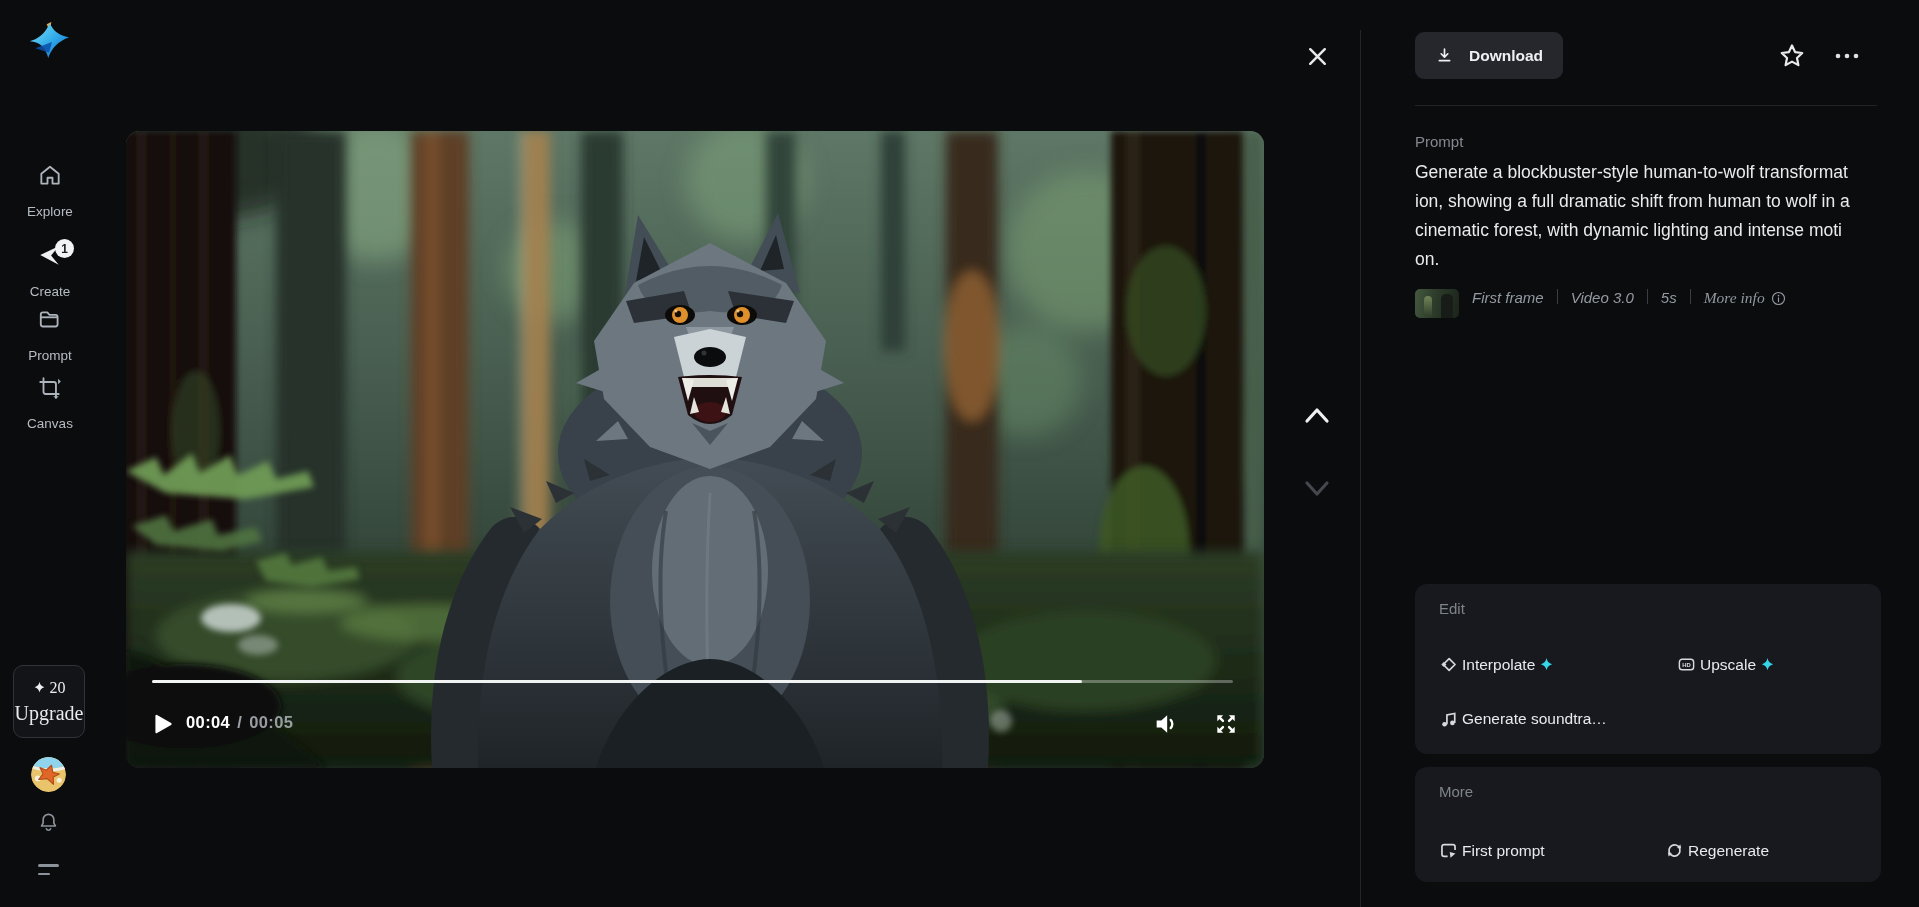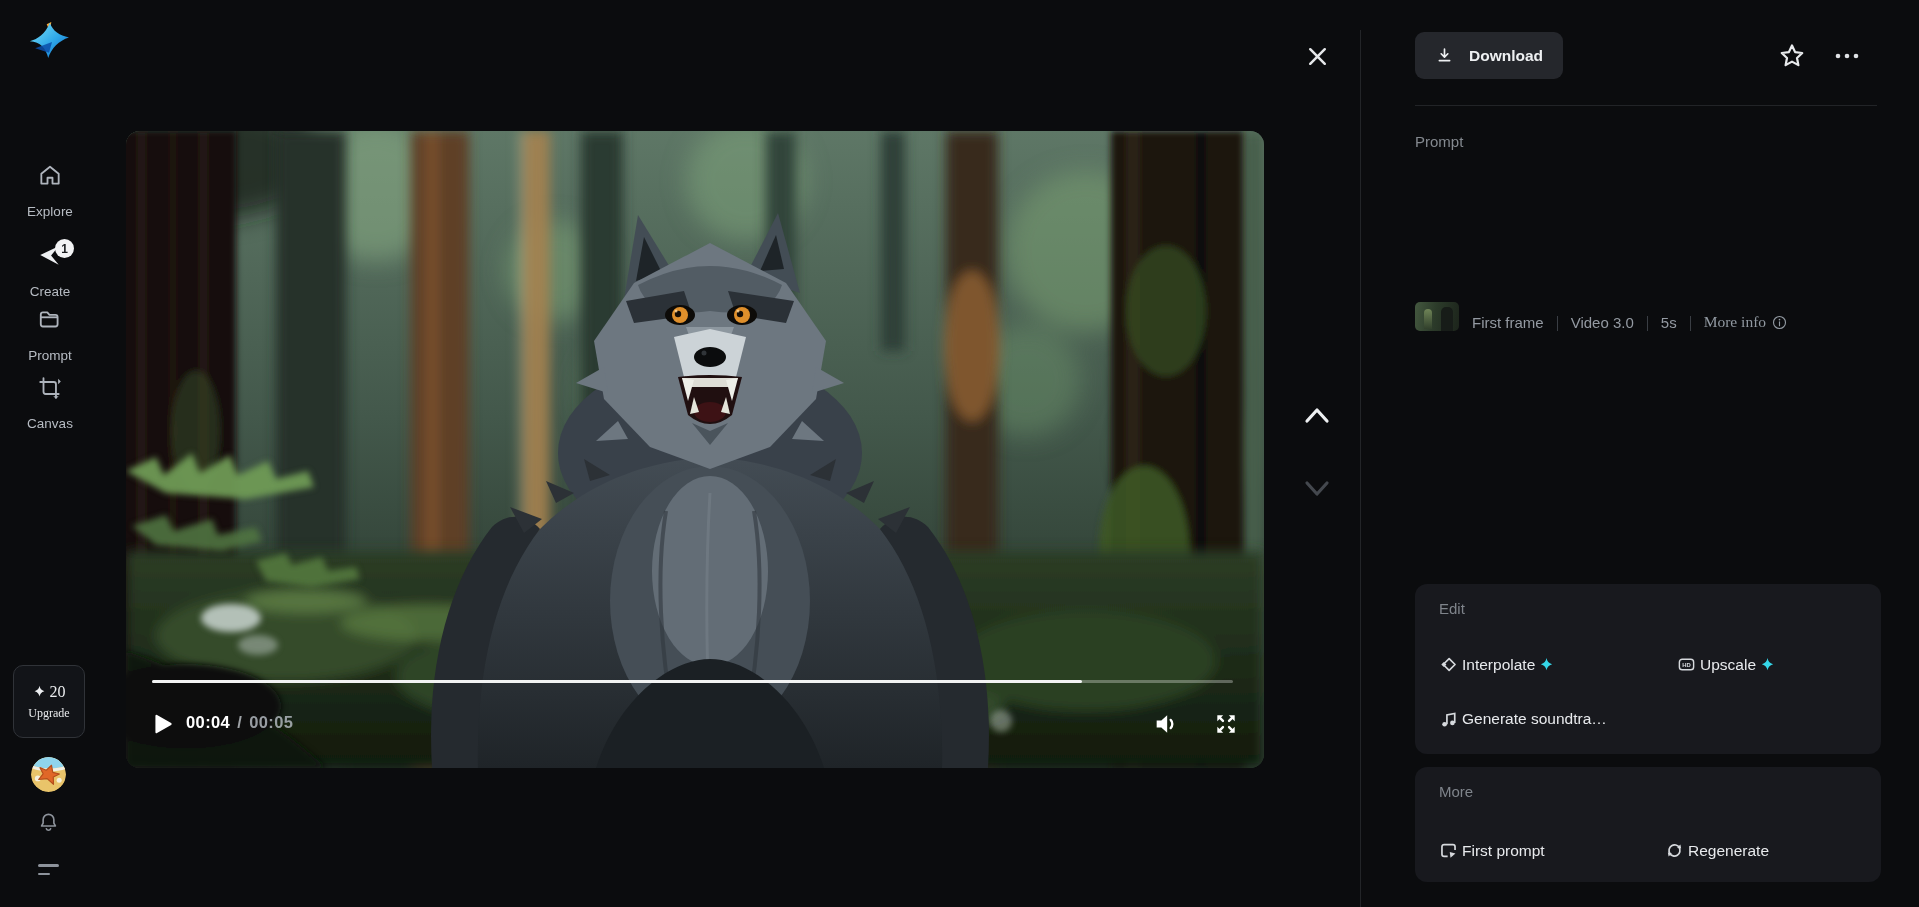--- a/index.html
+++ b/index.html
@@ -15,21 +15,21 @@
   .nav-item .nicon{position:relative;width:26px;height:26px;}
   .nav-explore{top:163px;} .nav-create{top:243px;} .nav-assets{top:307px;} .nav-canvas{top:375px;}
   .badge{position:absolute;right:-11px;top:-4px;width:19px;height:19px;border-radius:50%;
          background:#f2f3f4;color:#1a1c1f;font-size:12px;font-weight:700;
          display:flex;align-items:center;justify-content:center;}
   .upgrade{left:13px;top:665px;width:70px;height:71px;border:1px solid #303338;border-radius:10px;
            background:#121418;display:flex;flex-direction:column;align-items:center;justify-content:center;
            gap:5px;cursor:pointer;}
   .upgrade .credits{display:flex;align-items:center;gap:4px;font-family:"Liberation Serif",serif;
                     font-size:16px;color:#eceef0;}
-  .upgrade .up-label{font-family:"Liberation Serif",serif;font-size:12px;color:#e8eaec;}
+  .upgrade .up-label{font-family:"Liberation Serif",serif;font-size:20px;color:#e8eaec;}
   .avatar{left:31px;top:757px;width:35px;height:35px;border-radius:50%;overflow:hidden;cursor:pointer;}
   .bell{left:37px;top:811px;width:23px;height:23px;cursor:pointer;}
   .menu{left:38px;top:864px;width:22px;height:14px;cursor:pointer;}
   .menu i{display:block;height:2.6px;border-radius:2px;background:#8d939b;}
   .menu i.l1{width:21px;margin-bottom:6px;} .menu i.l2{width:12px;}
 
   
   .close-btn{left:1299px;top:38px;width:36px;height:36px;display:flex;align-items:center;justify-content:center;cursor:pointer;}
   .video{left:126px;top:131px;width:1138px;height:637px;border-radius:14px;overflow:hidden;
          background:#17201a;cursor:pointer;}
@@ -50,22 +50,22 @@
 
   
   .download-btn{left:1415px;top:32px;height:47px;padding:0 20px;border-radius:9px;background:#25272c;
                 display:inline-flex;align-items:center;gap:15px;color:#eef0f2;font-size:15.5px;
                 font-weight:700;cursor:pointer;}
   .star-btn{left:1777px;top:41px;width:30px;height:30px;cursor:pointer;}
   .dots-btn{left:1832px;top:46px;width:30px;height:20px;cursor:pointer;}
   .rp-hr{left:1415px;top:105px;width:462px;height:1px;background:#222427;}
   .prompt-label{left:1415px;top:133px;font-size:15px;color:#84898f;}
   .prompt-text{left:1415px;top:158px;width:480px;font-size:17.5px;line-height:29px;color:#e9ebee;}
-  .meta-row{left:1415px;top:301px;height:30px;display:flex;align-items:flex-end;gap:13px;
-            color:#949aa2;font-size:15px;}
+  .meta-row{left:1415px;top:289px;height:30px;display:flex;align-items:flex-start;gap:13px;
+            color:#949aa2;font-size:15px;font-style:italic;}
   .thumb{width:44px;height:29px;border-radius:5px;cursor:pointer;overflow:hidden;position:relative;
          background:linear-gradient(100deg,#44583f 0%,#2c3b2a 45%,#1c241b 100%);}
   .thumb .fig1{position:absolute;left:9px;top:7px;width:8px;height:20px;border-radius:4px 4px 0 0;
                background:linear-gradient(#6f8457,#31402c);}
   .thumb .fig2{position:absolute;left:26px;top:5px;width:12px;height:24px;border-radius:5px 5px 0 0;
                background:#171c18;}
   .msep{width:1px;height:15px;background:#3a3e44;}
   .more-info{display:flex;align-items:center;gap:6px;font-family:"Liberation Serif",serif;
              font-size:15.5px;color:#9199a1;cursor:pointer;}
   .card{left:1415px;width:466px;background:#18191e;border-radius:12px;}
@@ -408,20 +408,26 @@
     <svg viewBox="0 0 30 20" width="30" height="20" fill="#dfe2e5">
       <circle cx="6" cy="10" r="2.3"></circle>
         <circle cx="15" cy="10" r="2.3"></circle>
         <circle cx="24" cy="10" r="2.3"></circle>
     </svg>
   </div>
 
   <div class="abs rp-hr"></div>
 
   <div class="abs prompt-label">Prompt</div>
+  <div class="abs prompt-text">
+    <div>Generate a blockbuster-style human-to-wolf transformat</div>
+    <div>ion, showing a full dramatic shift from human to wolf in a</div>
+    <div>cinematic forest, with dynamic lighting and intense moti</div>
+    <div>on.</div>
+  </div>
 
   <div class="abs meta-row">
     <span class="thumb">
       <span class="fig1"></span>
       <span class="fig2"></span>
     </span>
     <span>First frame</span>
     <span class="msep"></span>
     <span>Video 3.0</span>
     <span class="msep"></span>

